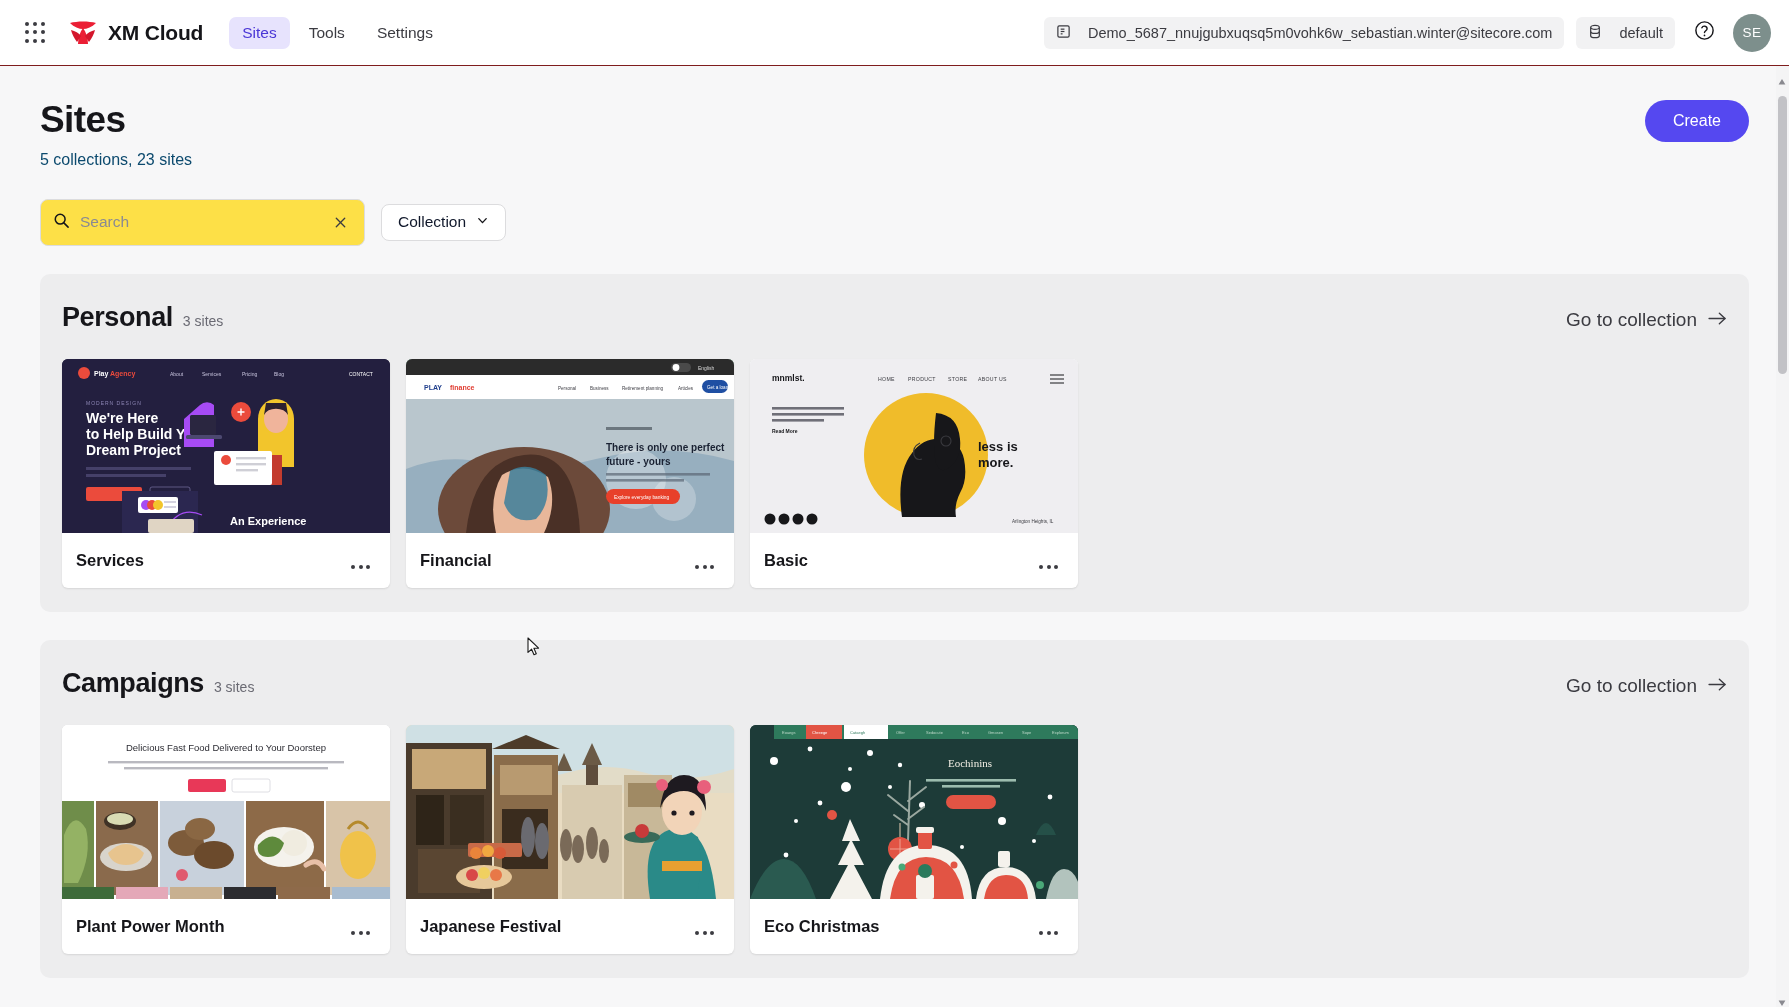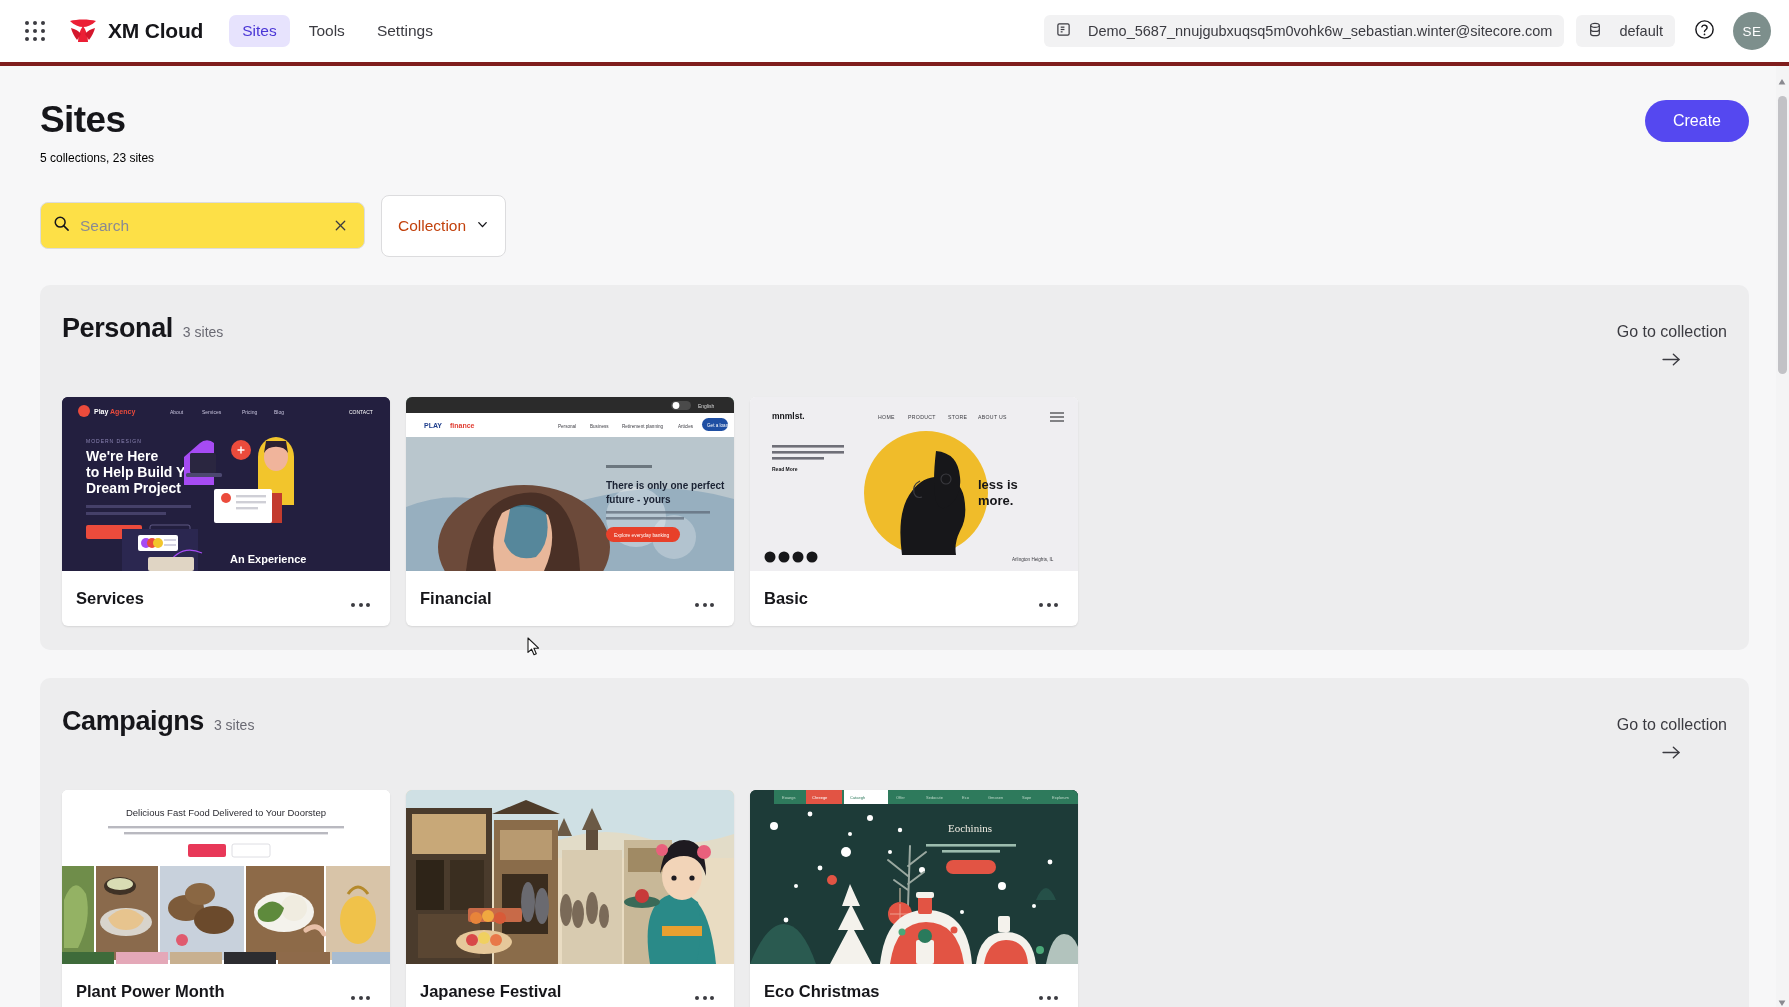--- a/index.html
+++ b/index.html
@@ -9,21 +9,21 @@
     background: #f7f7f8;
     overflow: hidden;
   }
 
   
   .topbar {
     height: 66px; width: 100%;
     background: #ffffff;
     display: flex; align-items: center;
     padding: 0 18px 0 18px;
-    border-bottom: 4px solid #7f1d1d;
+    border-bottom: 1px solid #7f1d1d;
     position: relative;
   }
   .waffle { width: 34px; height: 34px; display: grid; grid-template-columns: repeat(3,1fr);
             grid-template-rows: repeat(3,1fr); gap: 3px; padding: 6px; cursor: pointer;
             border-radius: 6px; }
   .waffle span { background: #3b3b41; border-radius: 50%; width: 4px; height: 4px; align-self: center; justify-self: center;}
   .brand { display: flex; align-items: center; gap: 10px; margin-left: 16px; cursor: pointer; }
   .brand-logo { width: 30px; height: 26px; position: relative; }
   .brand-name { font-size: 21px; font-weight: 700; color: #16161a; letter-spacing: -0.2px; }
   .navtabs { display: flex; align-items: center; gap: 6px; margin-left: 26px; }
@@ -39,43 +39,43 @@
   .avatar { width: 38px; height: 38px; border-radius: 50%; background: #7d8f8c; color: #fff;
             font-size: 13.5px; display: flex; align-items: center; justify-content: center;
             letter-spacing: .5px; cursor: pointer; }
 
   
   .page { position: relative; height: 941px; overflow: hidden; }
   .content { padding: 34px 40px 0 40px; }
 
   .pagehead { display: flex; align-items: flex-start; }
   .title { font-size: 37px; font-weight: 700; color: #16161a; letter-spacing: -0.6px; line-height: 1.1;}
-  .subtitle { font-size: 12px; color: #000000; margin-top: 10px; }
+  .subtitle { font-size: 16px; color: #0c4a6e; margin-top: 10px; }
   .createbtn { margin-left: auto; background: #5548f0; color: #fff; border: none;
                border-radius: 22px; padding: 12px 28px; font-size: 16px; font-weight: 500;
                cursor: pointer; font-family: "Liberation Sans", sans-serif; }
 
   .filters { display: flex; align-items: center; gap: 16px; margin-top: 30px; }
   .searchbox { width: 325px; height: 47px; background: #fde047; border: 1px solid #dcdcde;
                border-radius: 8px; display: flex; align-items: center; padding: 0 12px; gap: 10px; }
   .searchbox input { border: none; outline: none; font-size: 15.5px; flex: 1;
                      font-family: "Liberation Sans", sans-serif; color: #16161a; background: transparent;}
   .searchbox input::placeholder { color: #8a8a93; }
   .clearbtn { cursor: pointer; display: flex; padding: 4px; }
-  .collectionbtn { height: 62px; background: #fff; border: 1px solid #dcdcde; border-radius: 8px;
+  .collectionbtn { height: 37px; background: #fff; border: 1px solid #dcdcde; border-radius: 8px;
                    display: flex; align-items: center; gap: 10px; padding: 0 16px; font-size: 15.5px;
-                   color: #c2410c; cursor: pointer; }
+                   color: #0f172a; cursor: pointer; }
 
   
   .section { background: #ededee; border-radius: 10px; margin-top: 28px; padding: 28px 22px 24px 22px; }
   .sechead { display: flex; align-items: baseline; padding: 0 0 0 0; }
   .secname { font-size: 27px; font-weight: 700; color: #16161a; letter-spacing: -0.4px; }
   .seccount { font-size: 14px; color: #6a6a73; margin-left: 10px; }
-  .goto { margin-left: auto; display: flex; align-items: center; gap: 11px; font-size: 16px;
-          color: #3b3b41; cursor: pointer; flex-direction: column; }
+  .goto { margin-left: auto; display: flex; align-items: center; gap: 11px; font-size: 19px;
+          color: #3b3b41; cursor: pointer; }
 
   .cards { display: flex; gap: 16px; margin-top: 26px; }
   .card { width: 328px; background: #fff; border-radius: 6px; overflow: hidden;
           box-shadow: 0 1px 2px rgba(0,0,0,.10); cursor: pointer; }
   .thumb { height: 174px; overflow: hidden; position: relative; background: #fff; }
   .cardfoot { height: 55px; display: flex; align-items: center; padding: 0 14px; position: relative; }
   .cardtitle { font-size: 16.5px; font-weight: 700; color: #16161a; }
   .dots { position: absolute; right: 14px; top: 26px; display: flex; gap: 3.5px; padding: 6px; }
   .dots i { width: 4px; height: 4px; border-radius: 50%; background: #3b3b41; display: block; }
 

